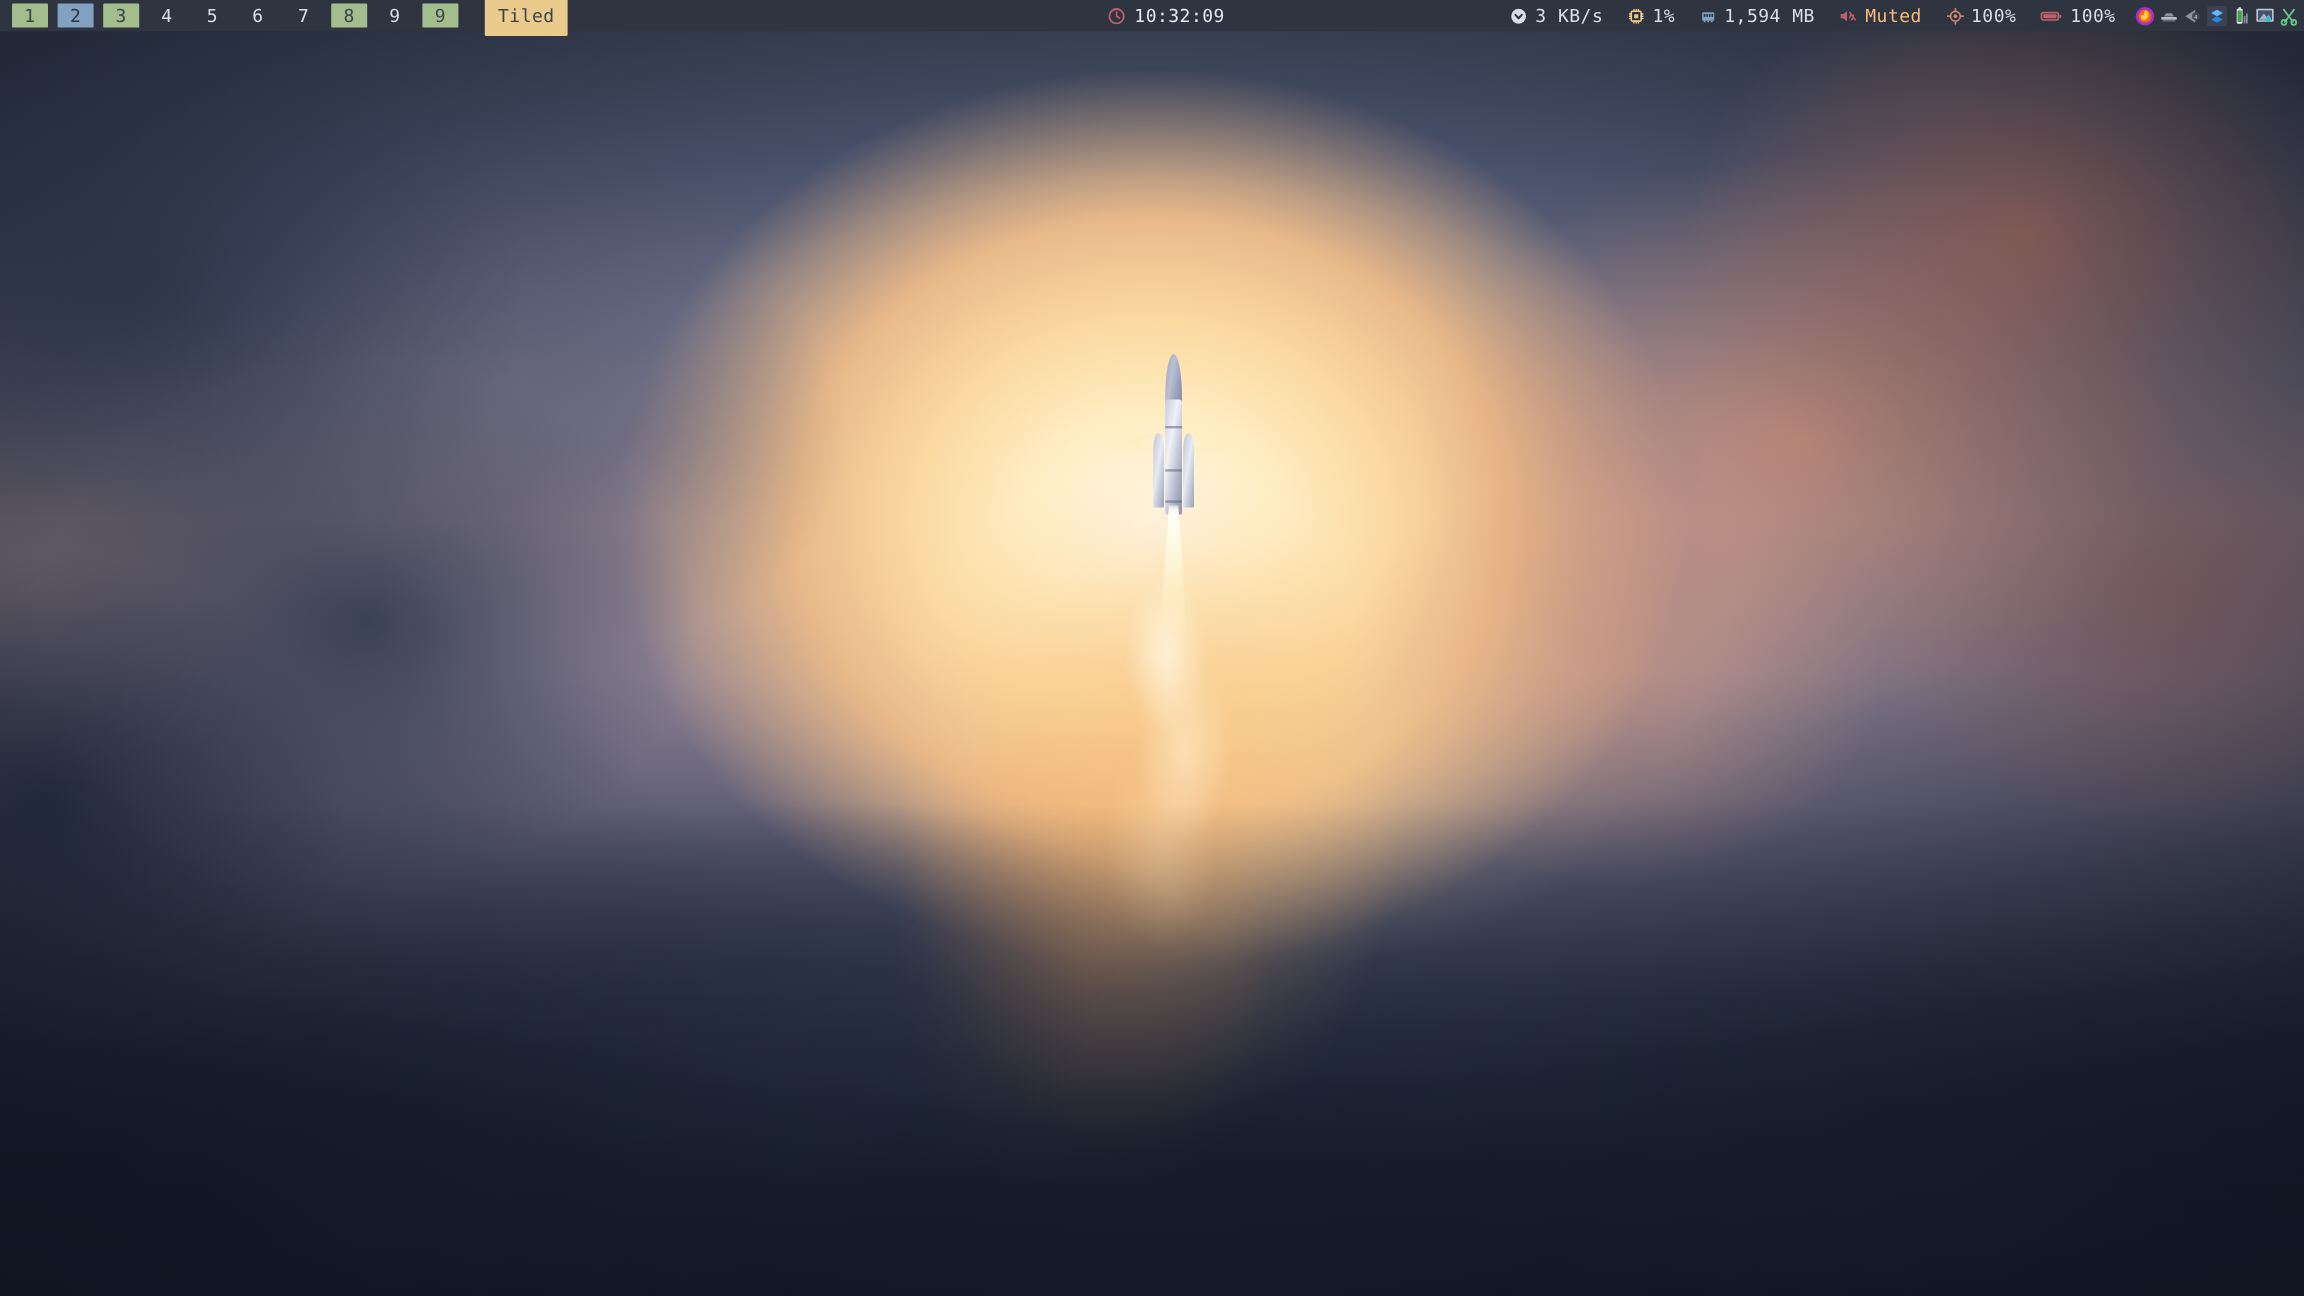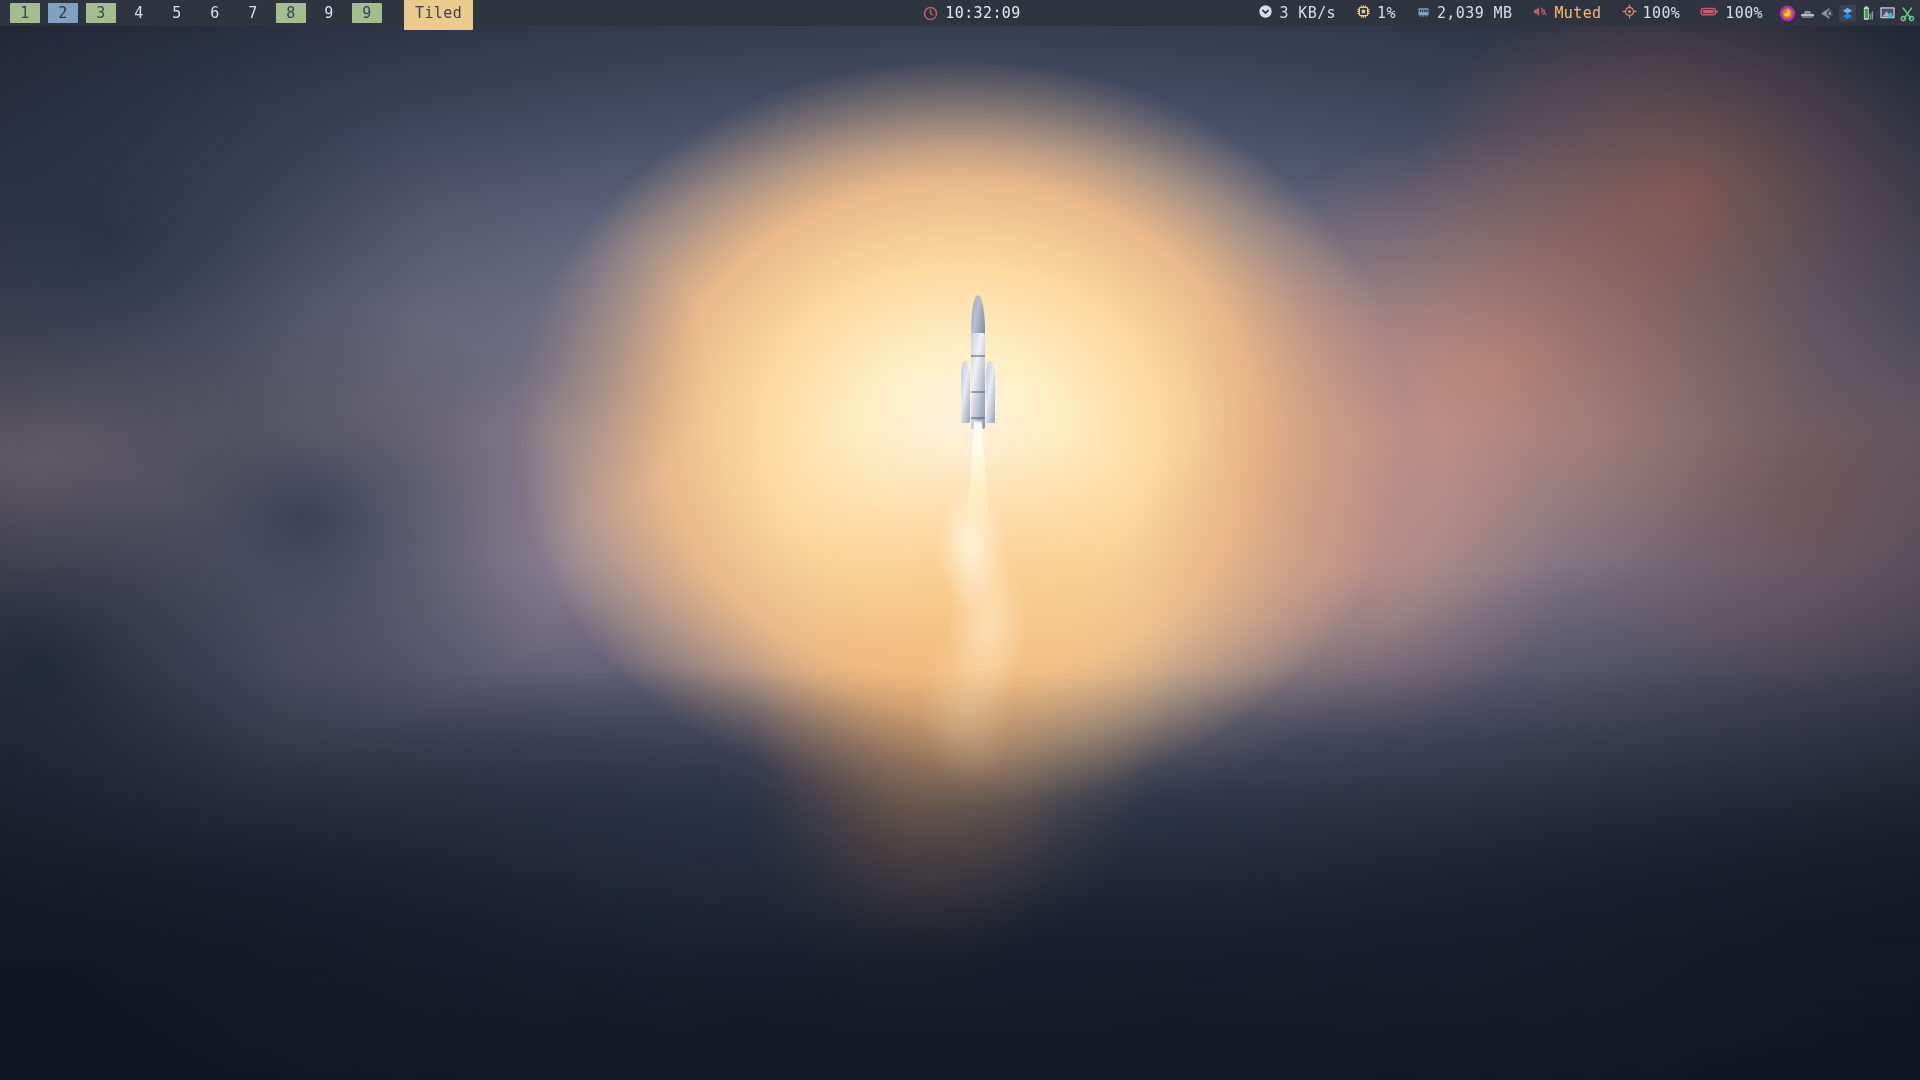--- a/index.html
+++ b/index.html
@@ -123,21 +123,21 @@
 
   .mode-badge {
     height:34px; margin-left:18px; padding:0 11px;
     display:flex; align-items:center;
     background:#ebcb8b; color:#3b4252; font-size:15px; border-radius:1px;
   }
 
   .clock-wrap { display:flex; align-items:center; gap:7px; }
   .clock-txt { color:#e5e9f0; font-size:15px; }
 
-  .mod { display:flex; gap:6px; margin-left:20px; white-space:nowrap; }
+  .mod { display:flex; align-items:center; gap:6px; margin-left:20px; white-space:nowrap; }
   .mod-txt { font-size:15px; color:#d8dee9; }
   .mod-txt.muted { color:#fdba74; }
 
   .tray { display:flex; align-items:center; gap:3px; margin-left:16px; }
   .tray-ico { width:17px; height:17px; display:block; border-radius:2px; }
 
   svg { display:block; }
 </style>
 </head>
 <body>
@@ -253,21 +253,21 @@
             <rect x="8.6" y="6" width="1.5" height="2.6"></rect>
             <rect x="10.9" y="6" width="1.5" height="2.6"></rect>
           </g>
           <g fill="#81a1c1">
             <rect x="4" y="12.1" width="1.6" height="1.3"></rect>
             <rect x="7.2" y="12.1" width="1.6" height="1.3"></rect>
             <rect x="10.4" y="12.1" width="1.6" height="1.3"></rect>
           </g>
         </svg>
       </span>
-      <span class="mod-txt">2,039 MB</span>
+      <span class="mod-txt">1,594 MB</span>
     </div>
 
     <div class="mod">
       <span>
         <svg width="16" height="15" viewBox="0 0 17 16">
           <path d="M2 6.1h2.4L7.6 3.3v9.4L4.4 9.9H2z" fill="#bf616a"></path>
           <g stroke="#bf616a" stroke-width="1.3" stroke-linecap="round">
             <path d="M10.2 4.6 15 11.4"></path>
             <path d="M9.9 9.2c.7-.5 1-1.5.8-2.4"></path>
             <path d="M11.6 11.1c1.3-1 1.9-2.7 1.5-4.3"></path>

